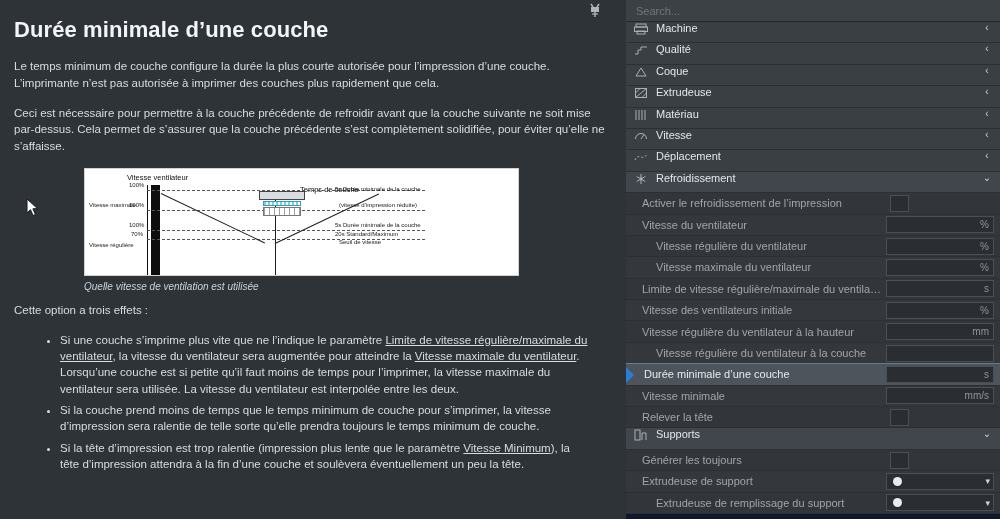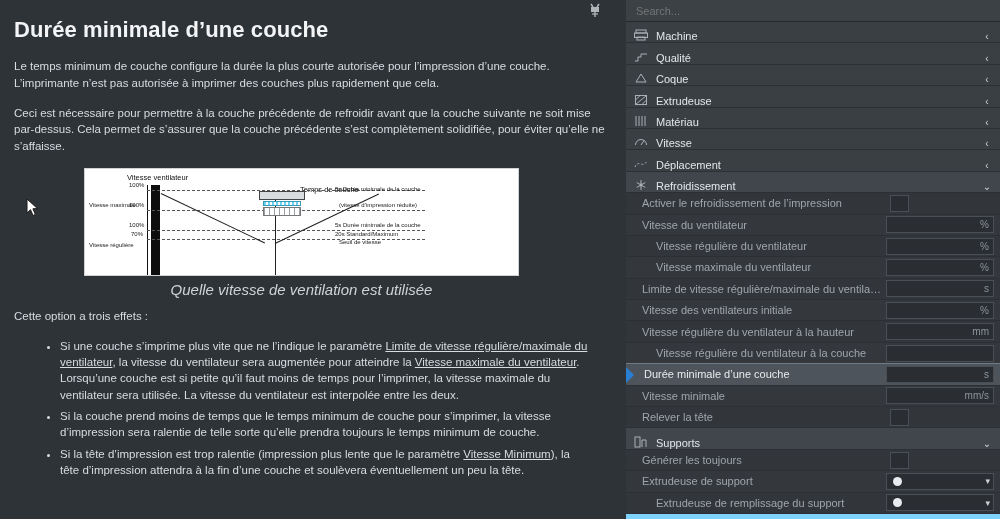--- a/index.html
+++ b/index.html
@@ -46,23 +46,22 @@
   .figure {
     background: #ffffff;
     border: 1px solid #cfd3d6;
     width: 435px;
     height: 108px;
     position: relative;
     color: #111;
     overflow: hidden;
   }
   .fig-caption {
-    font-size: 15px;
+    font-size: 10px;
     font-style: italic;
-    text-align: center;
     color: #cfd3d6;
     margin-top: 5px;
   }
   .fig-label {
     position: absolute;
     font-size: 6px;
     color: #1a1a1a;
     white-space: nowrap;
     line-height: 1.15;
   }
@@ -158,21 +157,21 @@
     position: absolute;
     right: 22px; top: 2px;
     width: 18px; height: 18px;
     opacity: .85;
   }
 
   
   .settings {
     width: 374px;
     height: 519px;
-    background: #7dd3fc;
+    background: #0f172a;
     color: #d7dade;
     font-size: 11px;
     overflow: hidden;
     position: relative;
   }
   .search-row {
     height: 22px;
     background: #3c4146;
     border-bottom: 1px solid #26292c;
     display: flex; align-items: center;
@@ -183,21 +182,21 @@
     background: transparent;
     border: none;
     outline: none;
     color: #b9bec3;
     font-size: 11px;
     font-family: "Liberation Sans", sans-serif;
   }
   .cat-row {
     height: 21.4px;
     display: flex;
-    align-items: flex-end;
+    align-items: flex-start;
     padding: 0 8px 0 6px;
     background: #3a3f44;
     border-bottom: 1px solid #2c3034;
     position: relative;
   }
   .cat-row.active { background: #41464c; }
   .cat-icon {
     width: 18px; height: 14px;
     margin-right: 6px;
     flex: 0 0 18px;

